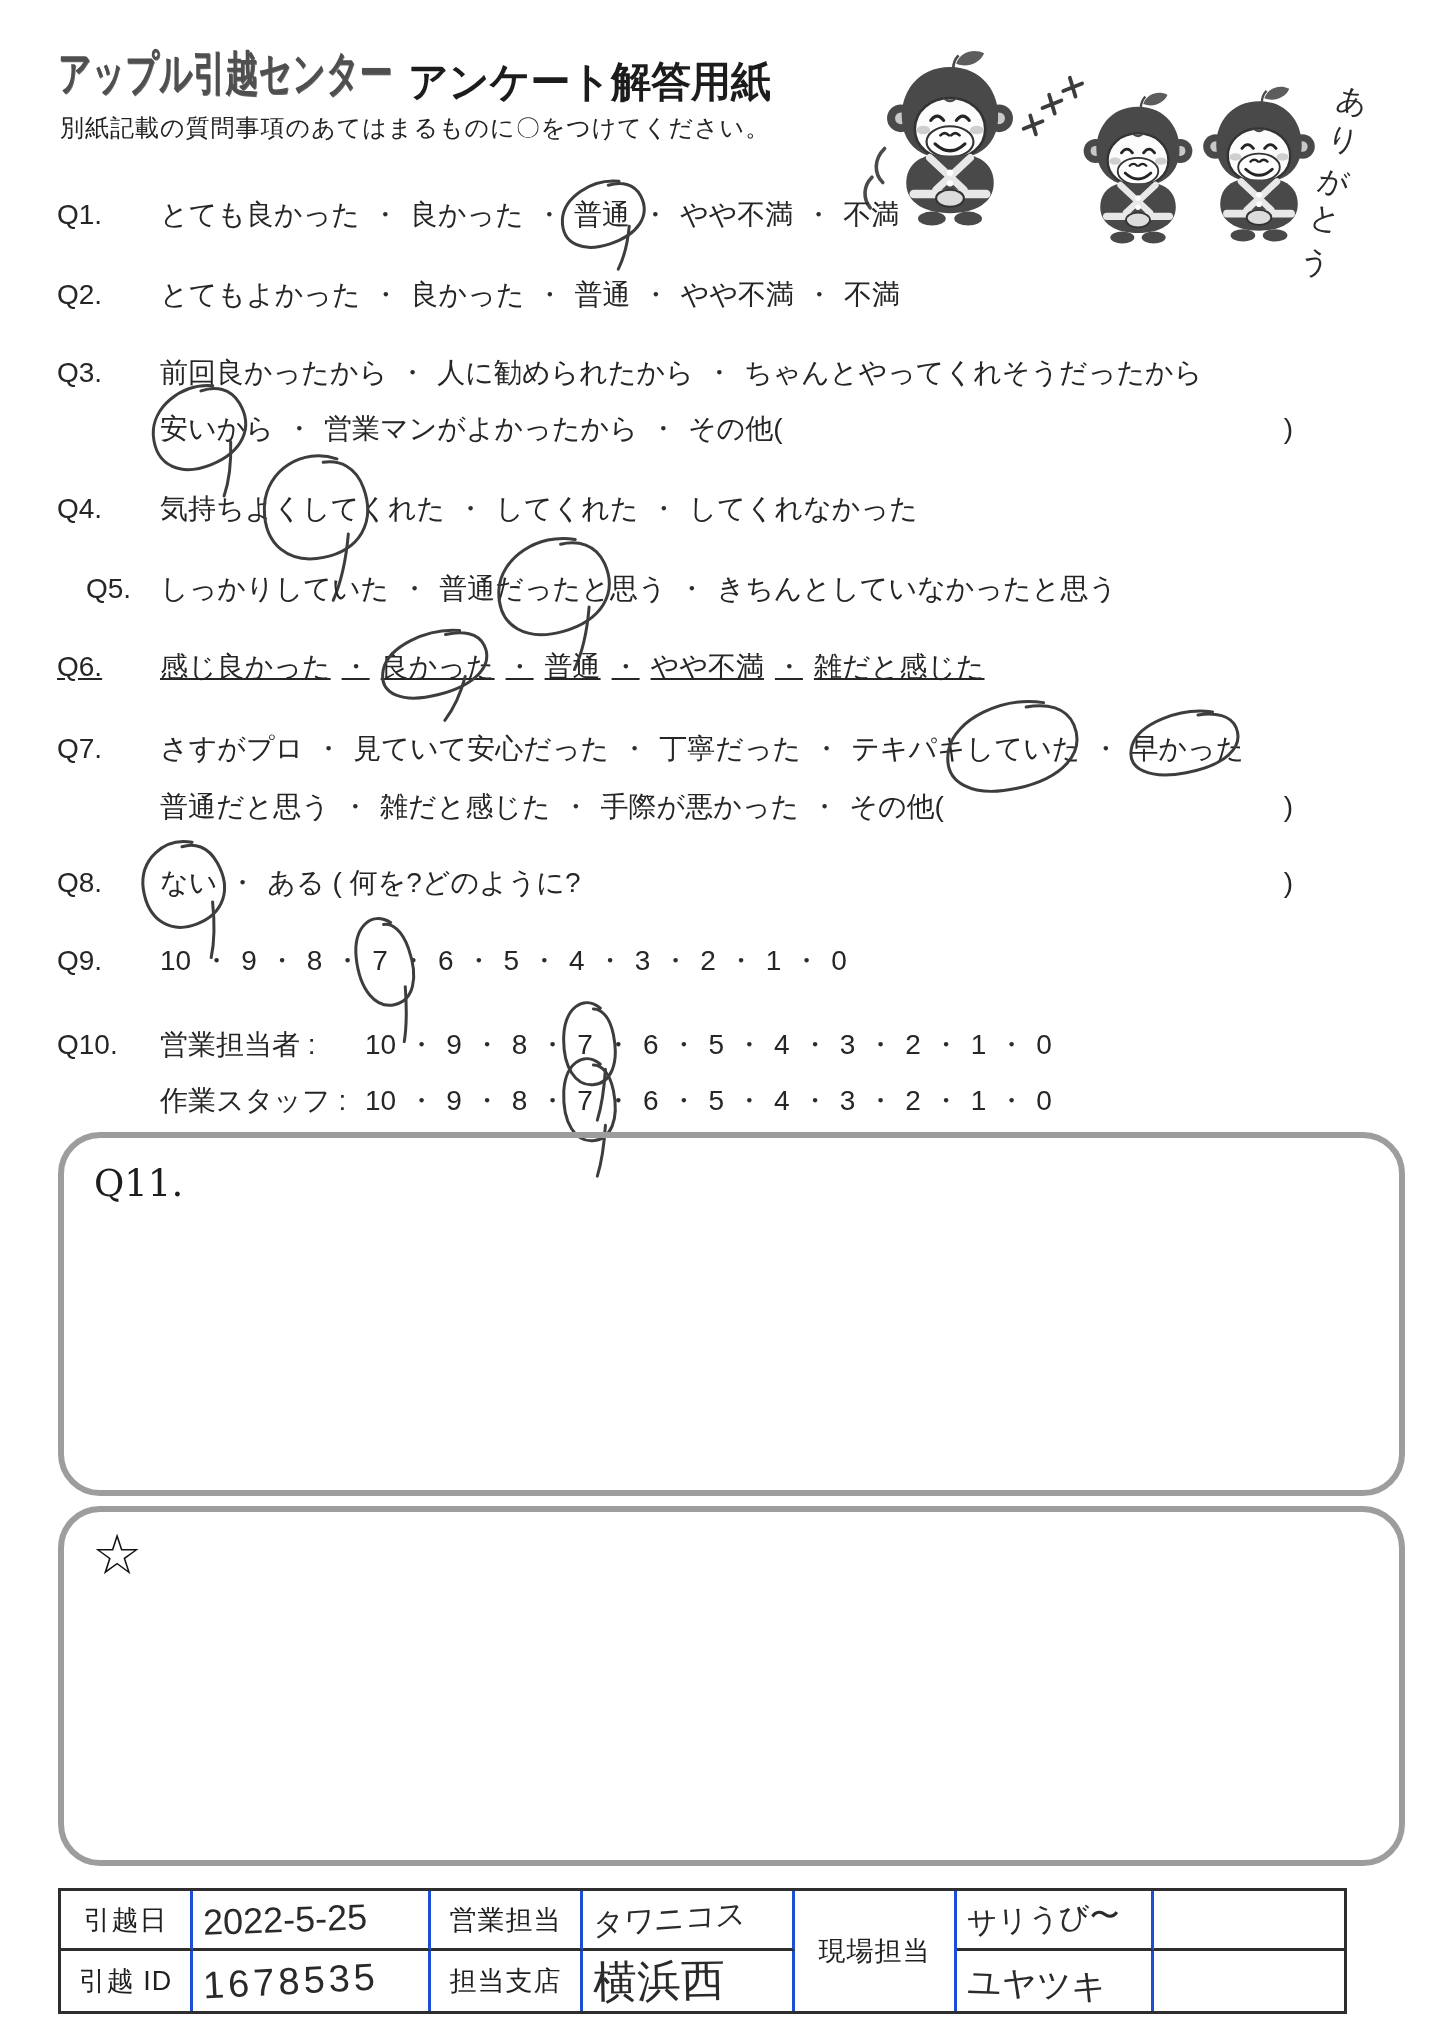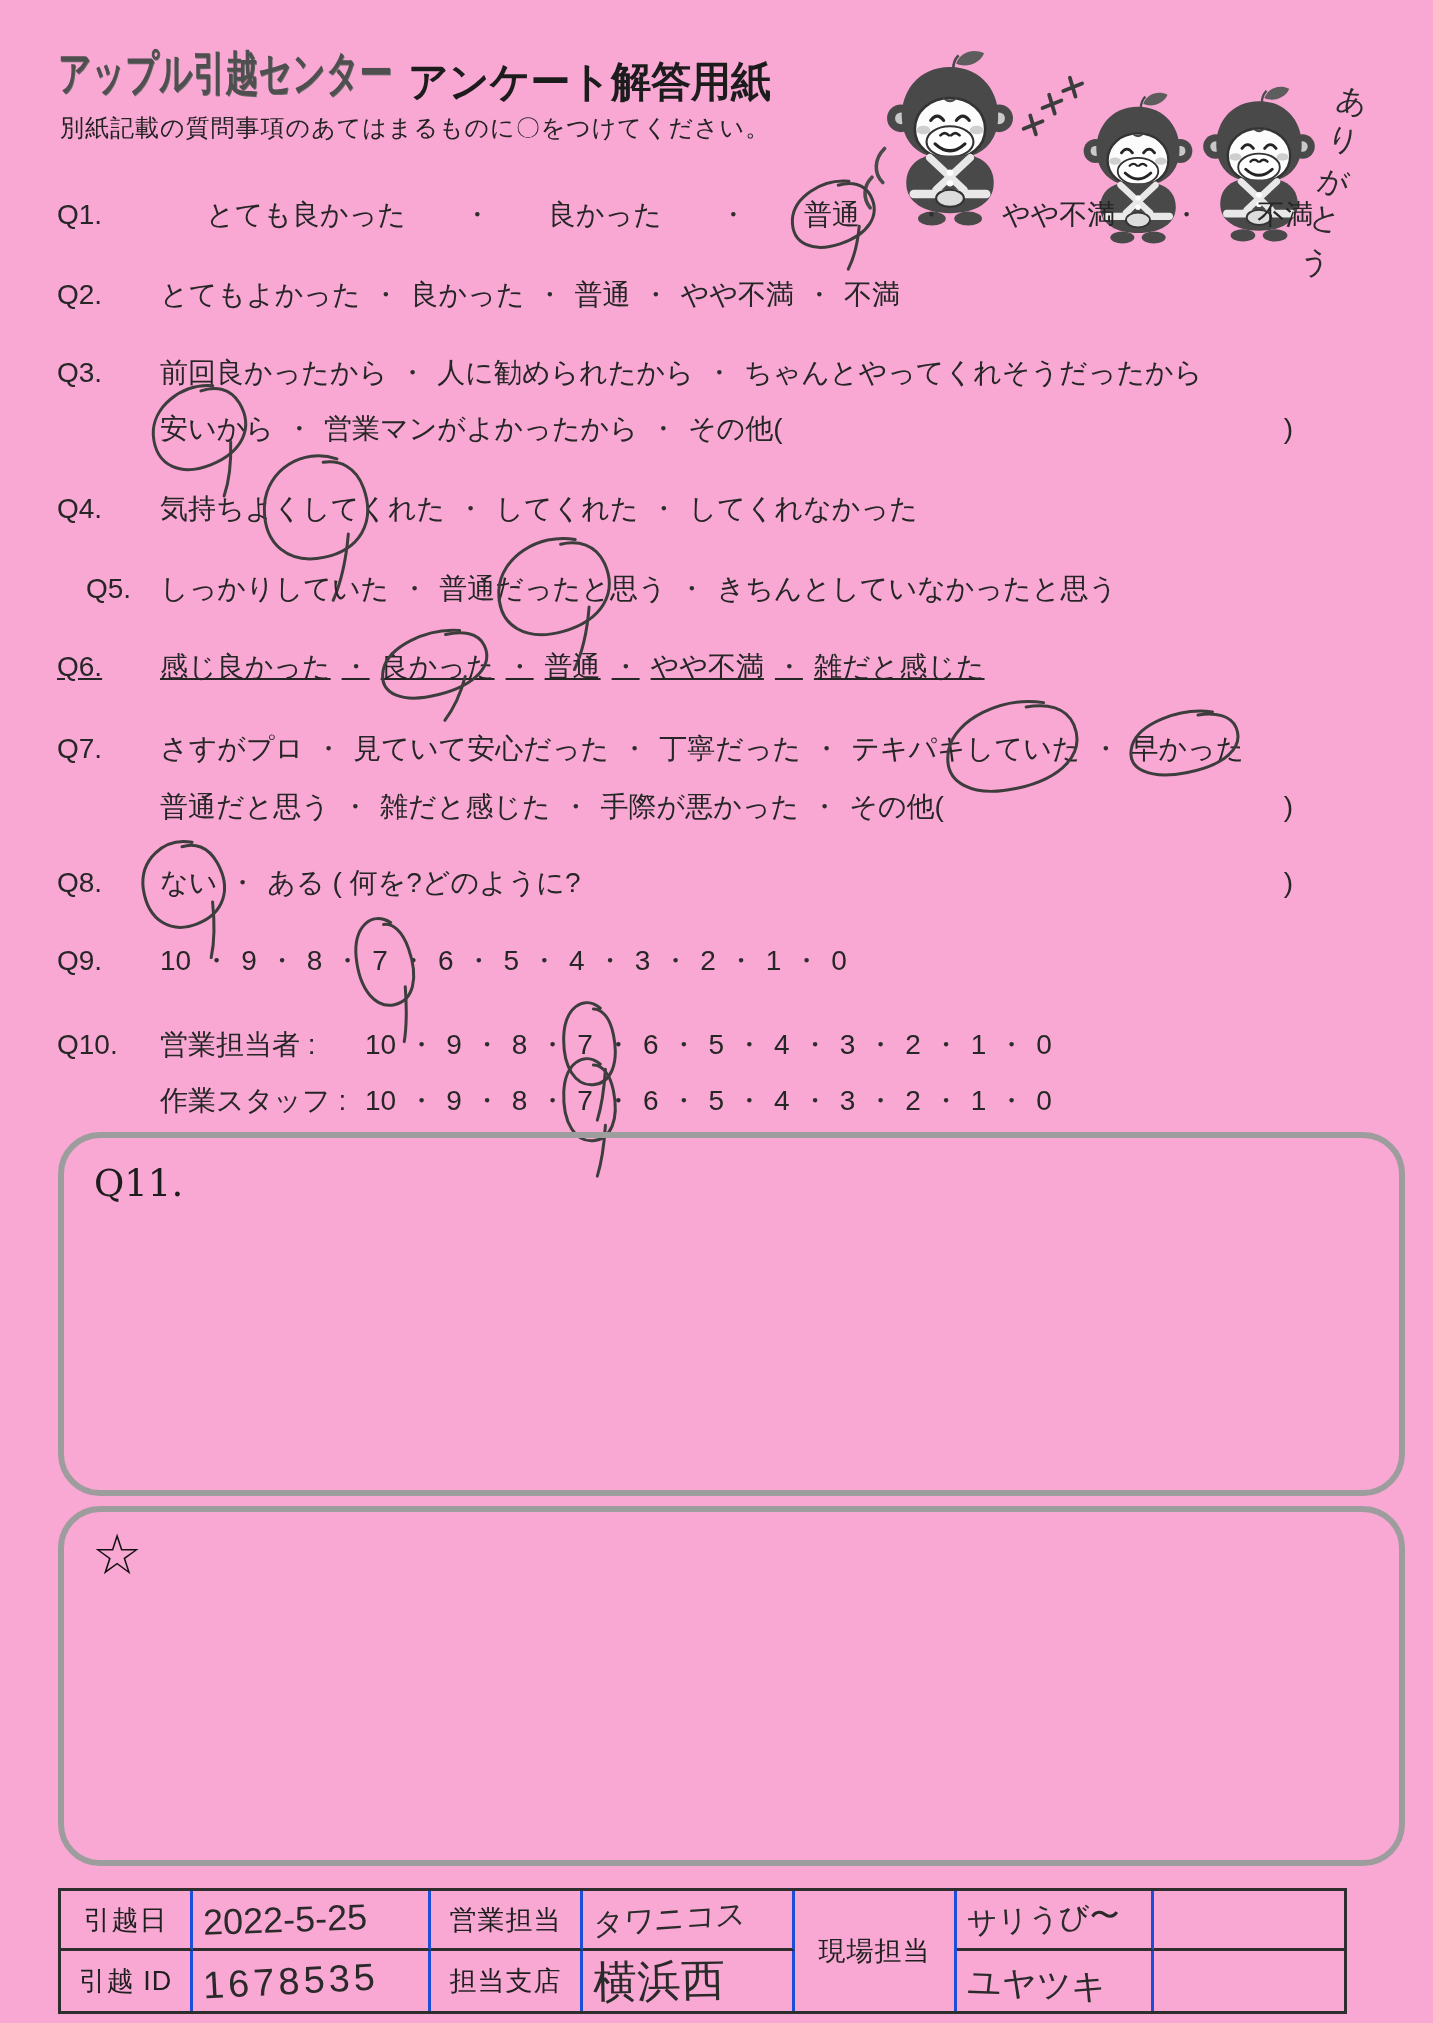--- a/index.html
+++ b/index.html
@@ -1,17 +1,17 @@
 <!DOCTYPE html>
 <html><head>
 <meta charset="utf-8">
 <style>
   html,body{margin:0;padding:0;background:#e8e8e8;}
   .page{
-    position:relative;width:1433px;height:2023px;background:#f9a8d4;
+    position:relative;width:1433px;height:2023px;background:#ffffff;
     font-family:"Liberation Sans","DejaVu Sans",sans-serif;color:#262626;
     overflow:hidden;margin:0 auto;
   }
   
   .logo{
     position:absolute;left:58px;top:42px;font-size:47px;font-weight:bold;
     color:#4f4f4f;transform:scaleX(.70);transform-origin:left top;white-space:nowrap;
     text-shadow:1px 1px 0 #6a6a6a;
   }
   .sheet-title{
@@ -127,21 +127,21 @@
     <svg class="m2" viewBox="0 0 120 165">
         <use href="#mky"></use>
       </svg>
     <svg class="m3" viewBox="0 0 120 165">
         <use href="#mky"></use>
       </svg>
     <div class="thanks hand">ありがとう</div>
   </div>
 
   <div class="questions">
-      <div class="qrow" style="top: 197px; gap: 46px;"><span class="qnum">Q1.</span><span class="opt">とても良かった</span><span class="sep">・</span><span class="opt">良かった</span><span class="sep">・</span><span class="opt">普通<svg viewBox="0 0 100 70" preserveAspectRatio="none" class="cmark" style="left: -18px; top: -16px; width: 96px; height: 64px; transform: rotate(-20deg);">
+      <div class="qrow" style="top: 197px;"><span class="qnum">Q1.</span><span class="opt">とても良かった</span><span class="sep">・</span><span class="opt">良かった</span><span class="sep">・</span><span class="opt">普通<svg viewBox="0 0 100 70" preserveAspectRatio="none" class="cmark" style="left: -18px; top: -16px; width: 96px; height: 64px; transform: rotate(-20deg);">
             <path d="M76 8 C50 -5 16 4 7 26 C-3 52 16 68 45 69 C76 70 95 55 92 31 C90 16 78 9 64 8" fill="none" stroke="#3d3d3d" stroke-width="3" vector-effect="non-scaling-stroke" stroke-linecap="round"></path>
             <path d="M70 58 C62 76 52 90 44 98" fill="none" stroke="#3d3d3d" stroke-width="3" vector-effect="non-scaling-stroke" stroke-linecap="round"></path>
           </svg></span><span class="sep">・</span><span class="opt">やや不満</span><span class="sep">・</span><span class="opt">不満</span></div>
       <div class="qrow" style="top: 277px;"><span class="qnum">Q2.</span><span class="opt">とてもよかった</span><span class="sep">・</span><span class="opt">良かった</span><span class="sep">・</span><span class="opt">普通</span><span class="sep">・</span><span class="opt">やや不満</span><span class="sep">・</span><span class="opt">不満</span></div>
       <div class="qrow" style="top: 355px;"><span class="qnum">Q3.</span><span class="opt">前回良かったから</span><span class="sep">・</span><span class="opt">人に勧められたから</span><span class="sep">・</span><span class="opt">ちゃんとやってくれそうだったから</span></div>
       <div class="qrow" style="top: 411px;"><span class="qnum"></span><span class="opt">安いから<svg viewBox="0 0 100 70" preserveAspectRatio="none" class="cmark" style="left: -14px; top: -26px; width: 108px; height: 82px; transform: rotate(-24deg);">
             <path d="M76 8 C50 -5 16 4 7 26 C-3 52 16 68 45 69 C76 70 95 55 92 31 C90 16 78 9 64 8" fill="none" stroke="#3d3d3d" stroke-width="3" vector-effect="non-scaling-stroke" stroke-linecap="round"></path>
             <path d="M70 58 C62 76 52 90 44 98" fill="none" stroke="#3d3d3d" stroke-width="3" vector-effect="non-scaling-stroke" stroke-linecap="round"></path>
           </svg></span><span class="sep">・</span><span class="opt">営業マンがよかったから</span><span class="sep">・</span><span class="opt">その他(</span><span class="opt pushr">)</span></div>
       <div class="qrow" style="top: 491px;"><span class="qnum">Q4.</span><span class="opt">気持ちよくしてくれた<svg viewBox="0 0 100 70" preserveAspectRatio="none" class="cmark" style="left: 98px; top: -38px; width: 118px; height: 106px; transform: rotate(-14deg);">

